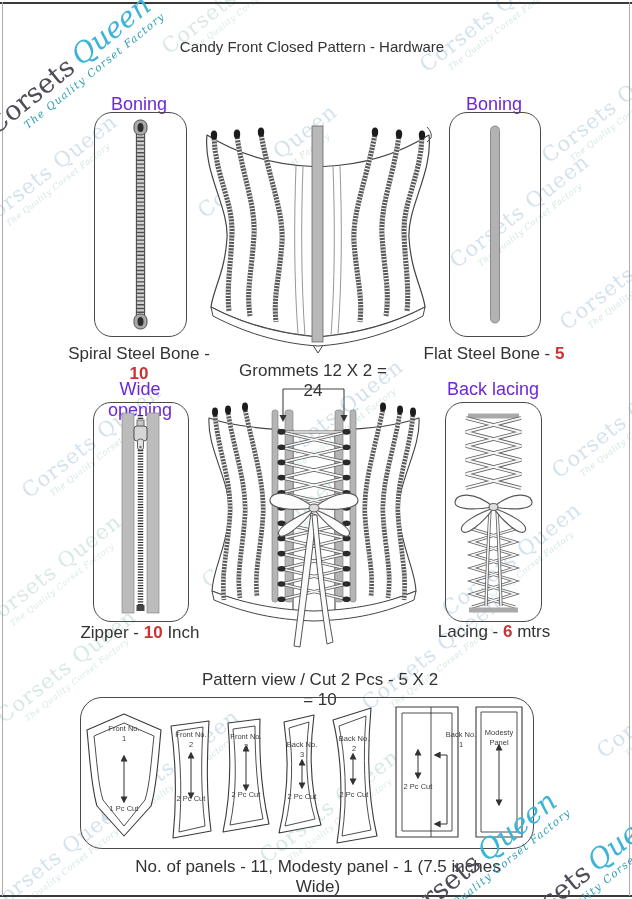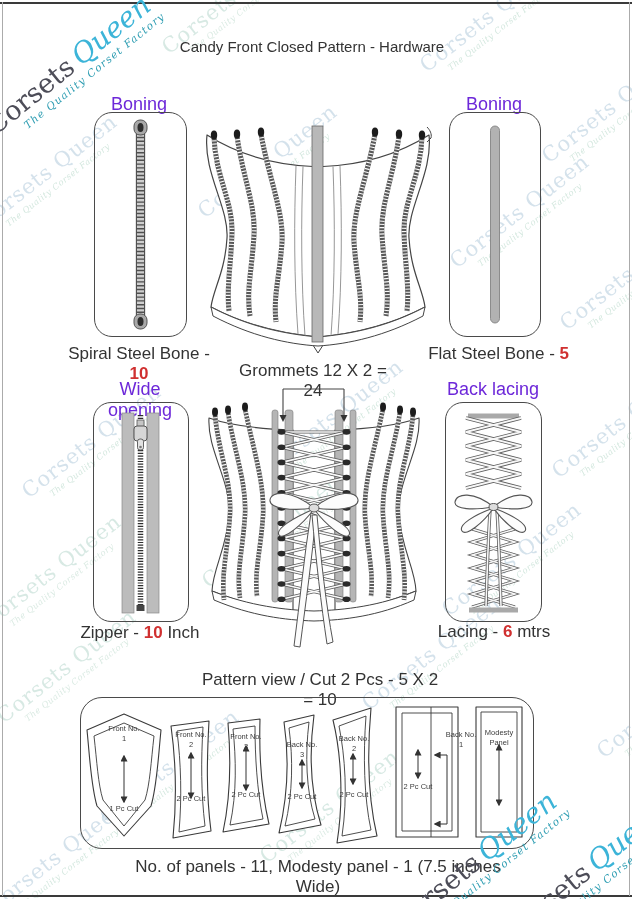--- a/index.html
+++ b/index.html
@@ -143,21 +143,21 @@
 <div class="caption" style="left:64px;top:344px;width:150px;">
   <span>Spiral Steel Bone - </span><span class="qty">10</span>
 </div>
 
 <div class="seclabel" style="left:444px;top:94px;width:100px;">Boning</div>
 <div class="ibox" style="left:449px;top:112px;width:90px;height:223px;">
   <svg width="90" height="223" viewBox="0 0 90 223">
     <rect x="40.5" y="13" width="9" height="197" rx="4.5" fill="#b2b2b2" stroke="#838383" stroke-width="0.9"></rect>
   </svg>
 </div>
-<div class="caption" style="left:419px;top:344px;width:150px;text-align:right;">
+<div class="caption" style="left:419px;top:344px;width:150px;">
   <span>Flat Steel Bone - </span><span class="qty">5</span>
 </div>
 
 <svg class="abs z2" style="left:199px;top:120px;" width="240" height="234" viewBox="0 0 240 234">
   <path d="M 8,15 C 4,52 30,88 28,118 C 26,152 14,170 12,187 C 50,207 86,214 119,217 C 152,214 188,207 226,187 C 224,170 212,152 210,118 C 208,88 234,52 230,15 C 198,35 163,45 124,46.5 L 114,46.5 C 75,45 40,35 8,15 Z" fill="#ffffff" stroke="#444" stroke-width="1.2" stroke-linejoin="round"></path>
   <path d="M 112,222 L 119,233 L 126,222 Z" fill="#ffffff" stroke="#444" stroke-width="1"></path>
   <path d="M 12,187 C 50,207 86,214 119,217 C 152,214 188,207 226,187 L 224,196 C 186,216 150,224 119,226 C 88,224 52,216 14,196 Z" fill="#ffffff" stroke="#444" stroke-width="1"></path>
   <path d="M 97,46 C 95,100 95,160 99,214 M 104,46.5 C 102,100 102,162 106,216 M 141,46 C 143,100 143,160 139,214 M 134,46.5 C 136,100 136,162 132,216" fill="none" stroke="#6a6a6a" stroke-width="0.7"></path>
 
   <g fill="none">

